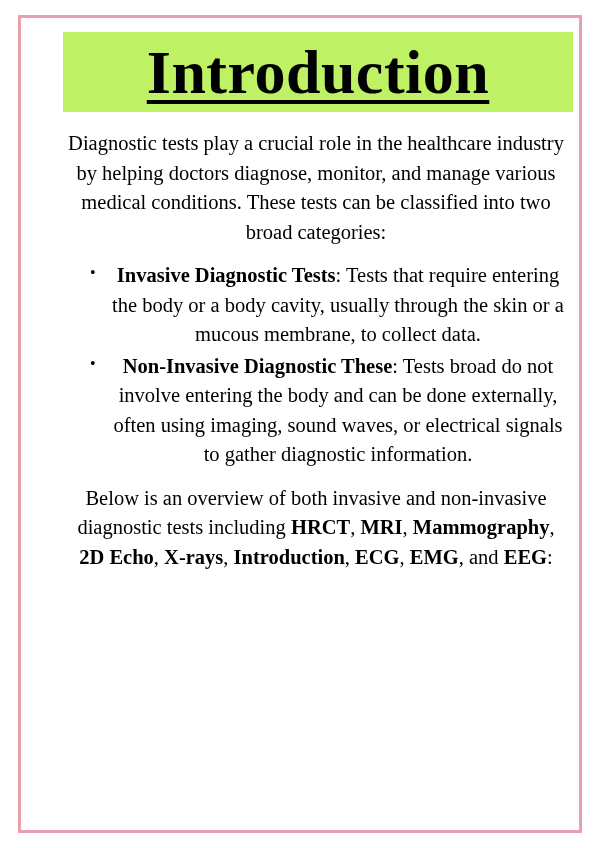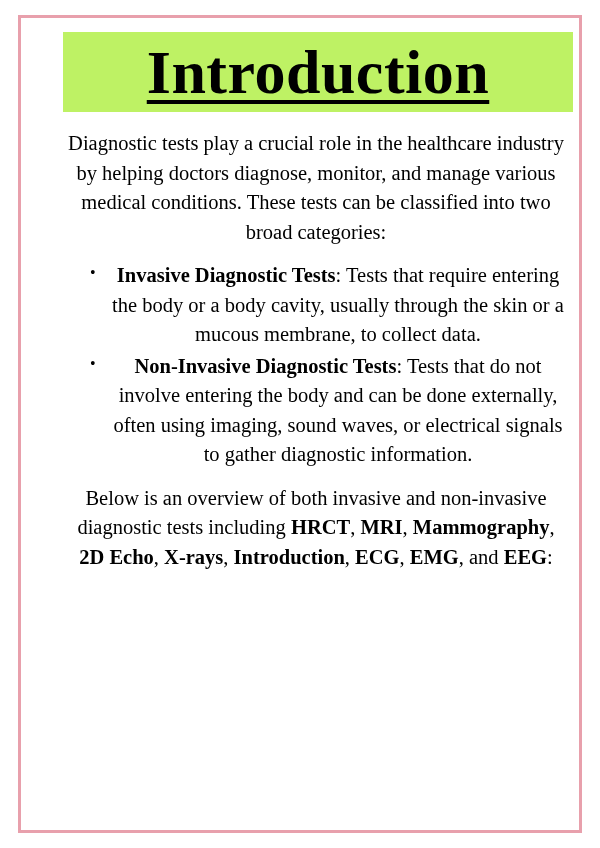--- a/index.html
+++ b/index.html
@@ -104,21 +104,21 @@
 
     <div class="body-text">
 
       <p class="para">Diagnostic tests play a crucial role in the healthcare industry by helping doctors diagnose, monitor, and manage various medical conditions. These tests can be classified into two broad categories:</p>
 
       <ul class="bullets">
         <li>
           <b>Invasive Diagnostic Tests</b><span>: </span><span>Tests that require entering the body or a body cavity, usually through the skin or a mucous membrane, to collect data.</span>
         </li>
         <li>
-          <b>Non-Invasive Diagnostic Tests</b><span>: </span><span>Tests that do not involve entering the body and can be done externally, often using imaging, sound waves, or electrical signals to gather diagnostic information.</span>
+          <b>Non-Invasive Diagnostic These</b><span>: </span><span>Tests broad do not involve entering the body and can be done externally, often using imaging, sound waves, or electrical signals to gather diagnostic information.</span>
         </li>
       </ul>
 
       <p class="para"><span>Below is an overview of both invasive and non-invasive diagnostic tests including </span><b>HRCT</b>, <b>MRI</b>, <b>Mammography</b>, <b>2D Echo</b>, <b>X-rays</b>, <b>Introduction</b>, <b>ECG</b>, <b>EMG</b>, <span>and</span> <b>EEG</b><span>:</span></p>
 
     </div>
   </div>
 </div>
 
 </body></html>

